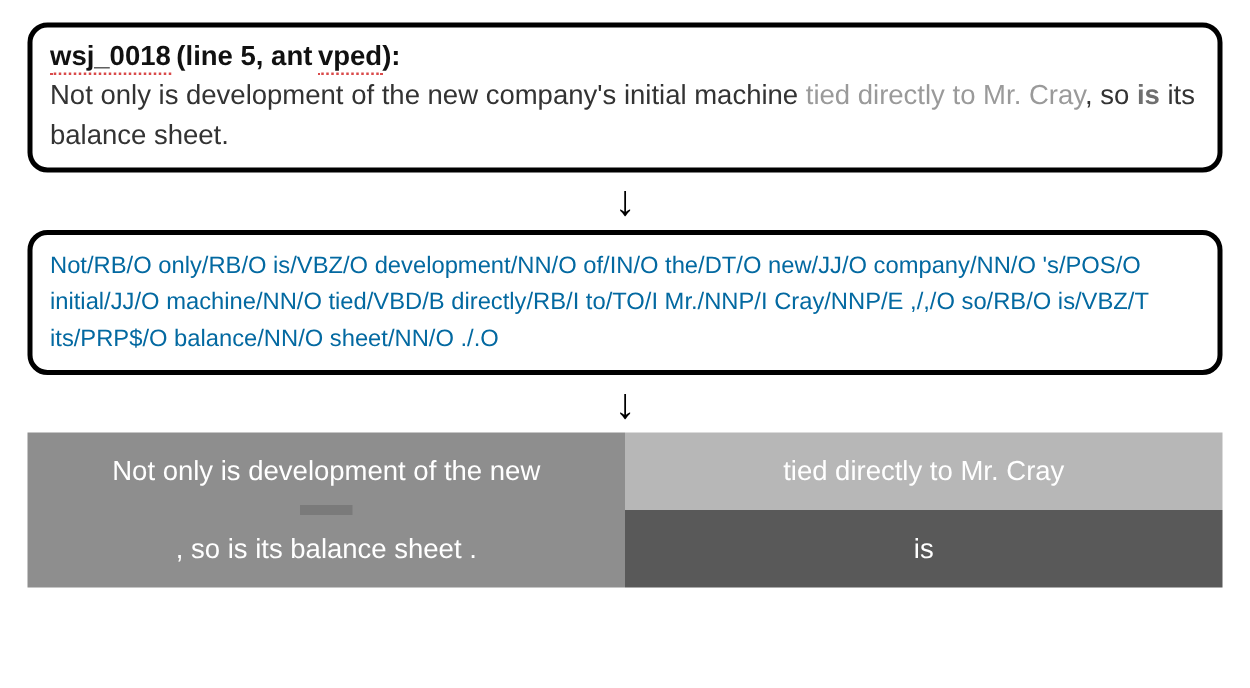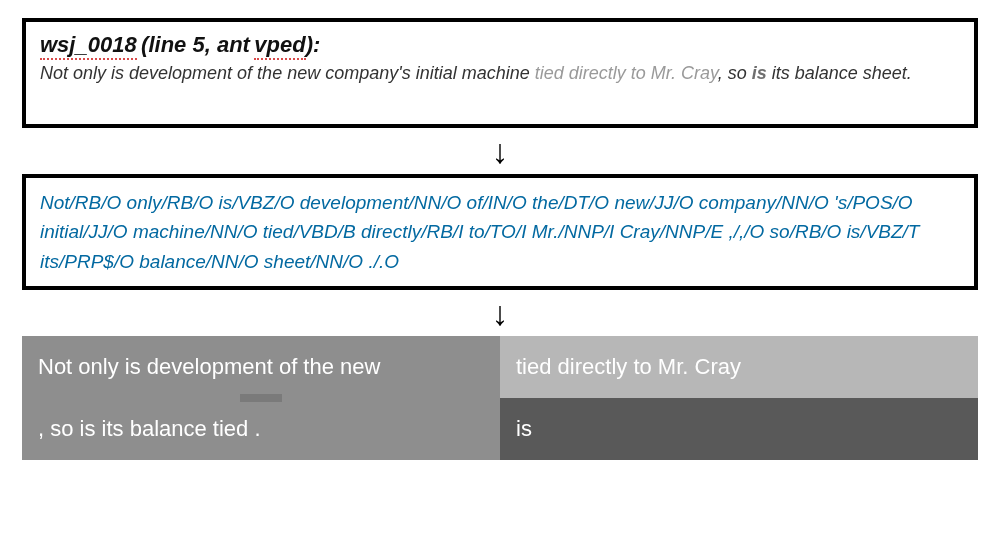--- a/index.html
+++ b/index.html
@@ -10,40 +10,39 @@
     body {
       font-family: Arial, Helvetica, sans-serif;
       width: 1000px;
       height: 550px;
       background: #ffffff;
       padding: 18px 22px;
       position: relative;
     }
     .box {
       border: 4px solid #000;
-      border-radius: 0;
+      border-radius: 16px;
       padding: 10px 14px;
       background: #fff;
-      font-style: italic;
     }
     .top-box {
       min-height: 110px;
     }
     .label {
       font-weight: bold;
       font-size: 22px;
       color: #111;
       display: inline;
     }
     .label .dotted {
       border-bottom: 2px dotted #d94a4a;
       padding-bottom: 1px;
     }
     .sentence {
-      font-size: 18px;
+      font-size: 22px;
       color: #333;
       line-height: 1.45;
       margin-top: 2px;
     }
     .sentence .hl-tied {
       color: #9a9a9a;
     }
     .sentence .hl-is {
       color: #6f6f6f;
       font-weight: 600;
@@ -70,21 +69,21 @@
     }
     .grid {
       display: grid;
       grid-template-columns: 1fr 1fr;
       width: 100%;
     }
     .cell {
       padding: 18px 16px;
       font-size: 22px;
       color: #fff;
-      text-align: left;
+      text-align: center;
       position: relative;
     }
     .cell-a { background: #8e8e8e; }
     .cell-b { background: #b7b7b7; }
     .cell-c { background: #8e8e8e; }
     .cell-d { background: #595959; }
     .sep {
       position: absolute;
       top: -4px;
       left: 50%;
@@ -122,18 +121,18 @@
 
 <div class="grid">
   <div class="cell cell-a">
     <span>Not only is development of the new</span>
   </div>
   <div class="cell cell-b">
     <span>tied directly to Mr. Cray</span>
   </div>
   <div class="cell cell-c">
     <div class="sep"></div>
-    <span>, so is its balance tied .</span>
+    <span>, so is its balance sheet .</span>
   </div>
   <div class="cell cell-d">
     <span>is</span>
   </div>
 </div>
 
 </body></html>

